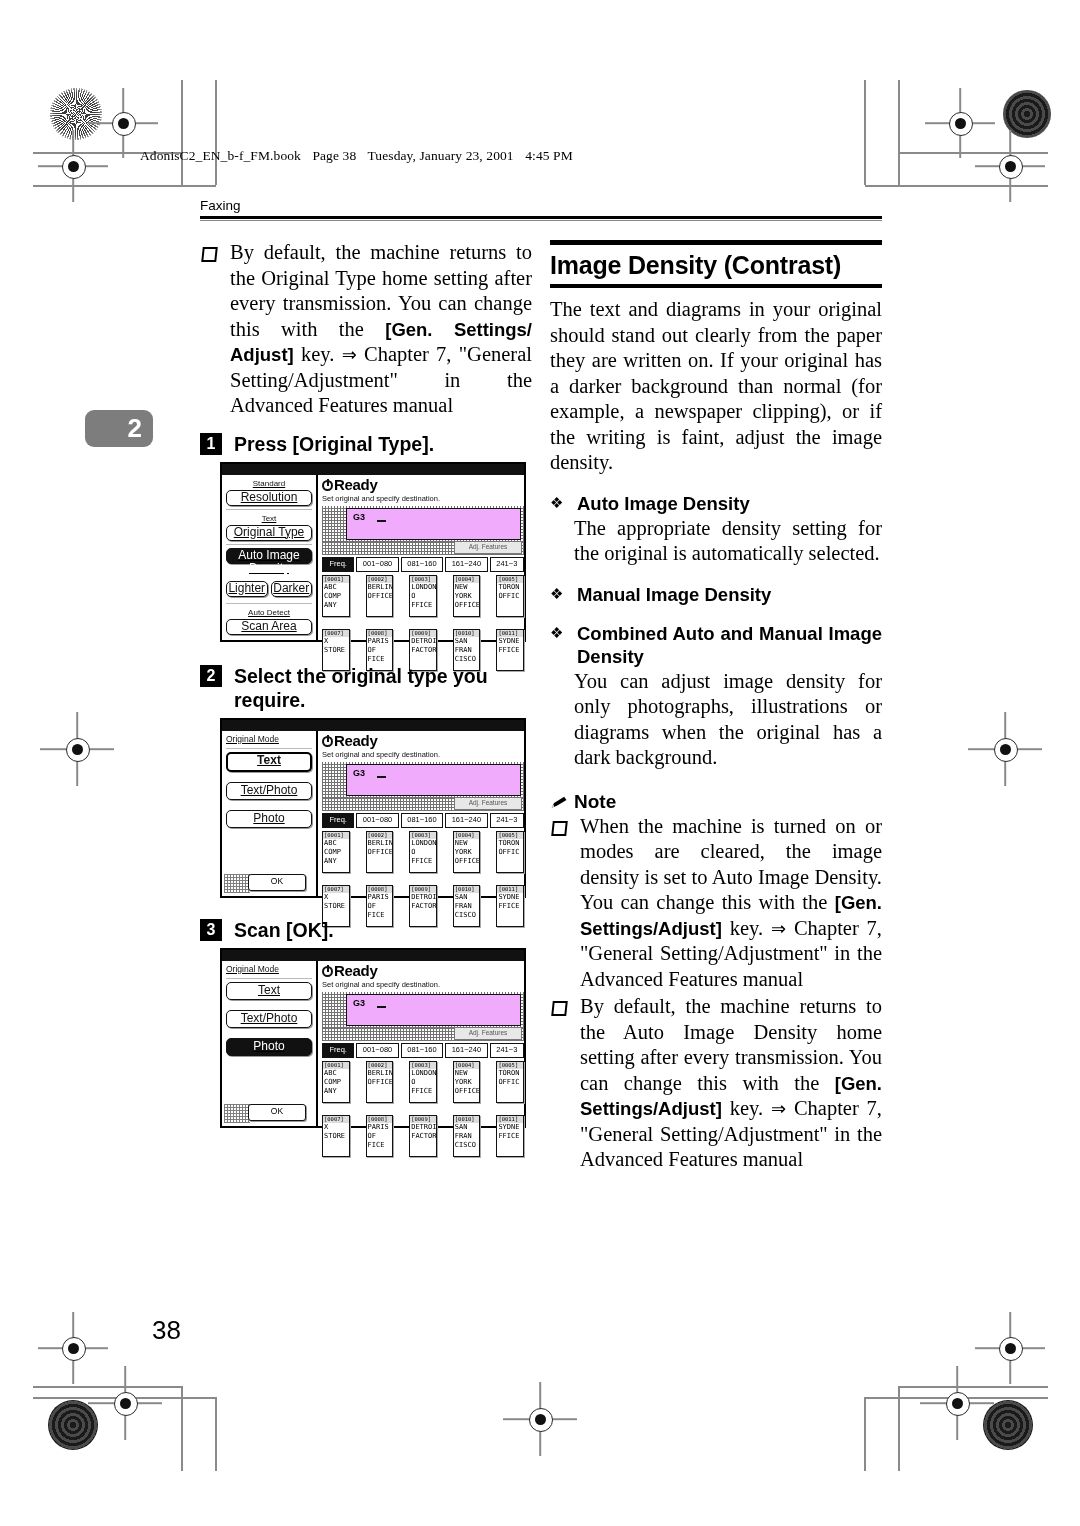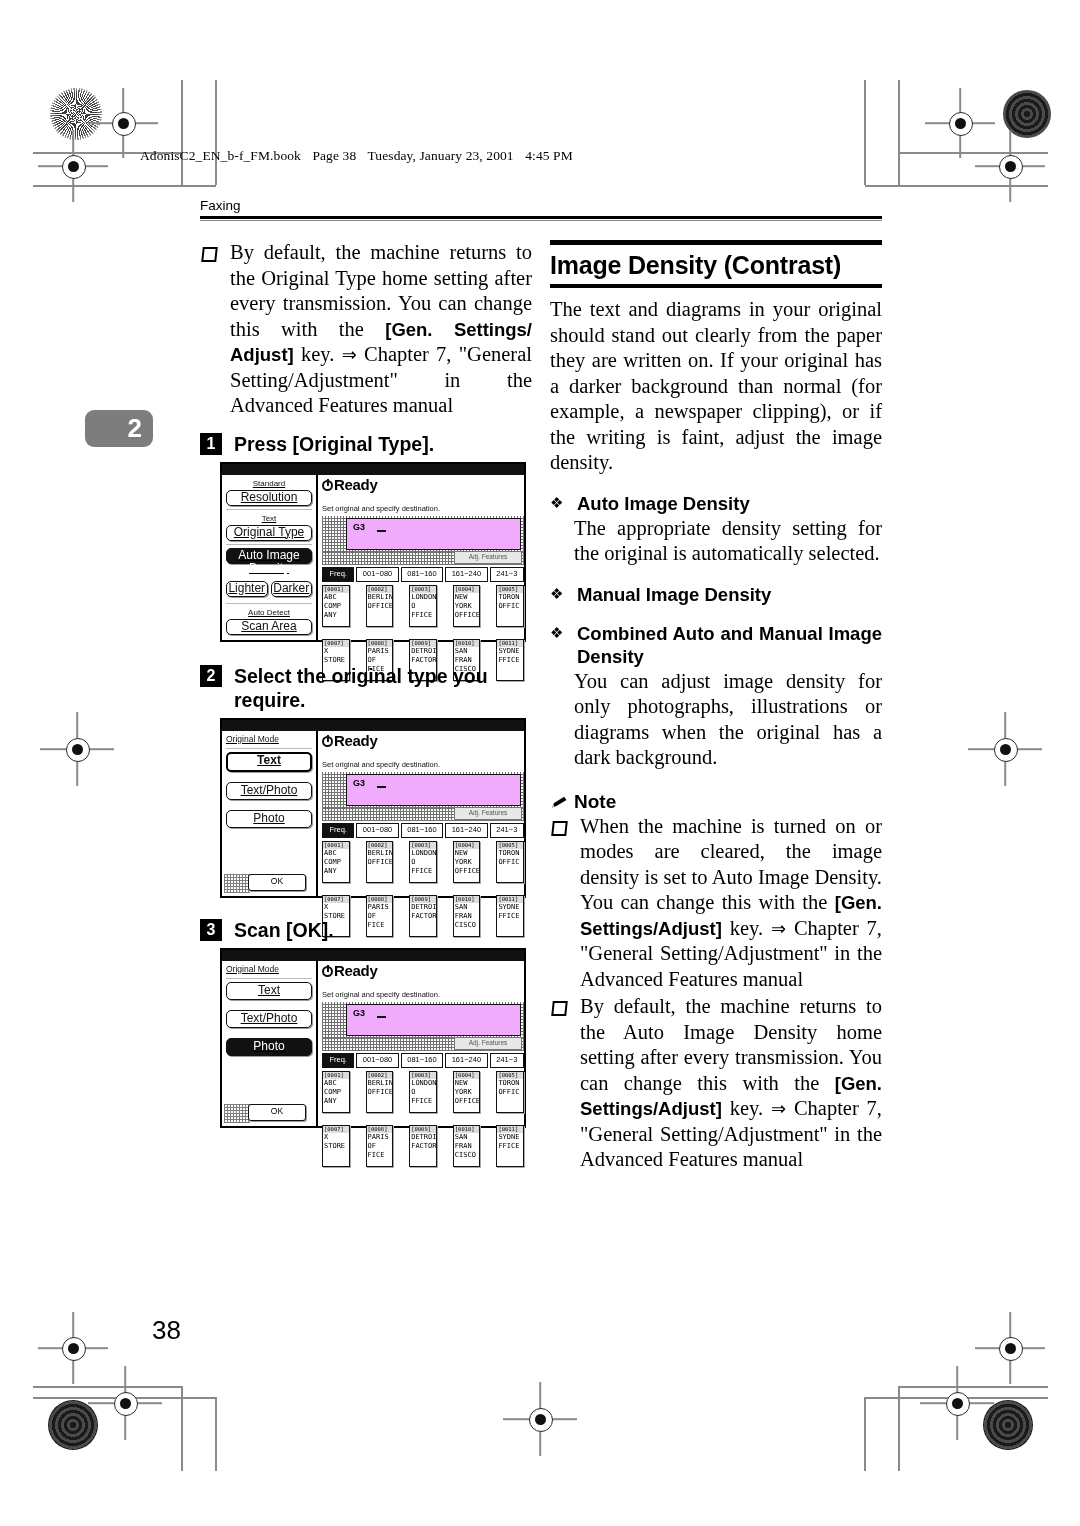--- a/index.html
+++ b/index.html
@@ -90,21 +90,21 @@
        box-shadow:1px 1px 0 #999;}
   .btn.inv{background:#111;color:#fff;border-color:#111;}
   .btn.sel{background:#fff;color:#111;border:2px solid #000;font-weight:bold;}
   .sep{height:1px;background:#bbb;margin:3px 0;}
 
   .ready{font-size:15px;font-weight:bold;line-height:16px;letter-spacing:-.3px;}
   .pw{display:inline-block;width:11px;height:11px;border:2px solid #111;border-radius:50%;
       position:relative;vertical-align:-1px;margin-right:1px;box-sizing:border-box;}
   .pw:after{content:"";position:absolute;left:50%;top:-3px;width:2px;height:7px;background:#111;
             transform:translateX(-50%);}
-  .subtxt{font-size:7.5px;line-height:10px;margin-top:11px;color:#111;}
+  .subtxt{font-size:7.5px;line-height:10px;margin-top:1px;color:#111;}
 
   .dither{background-image:
       repeating-linear-gradient(0deg,#000 0 1px,transparent 1px 3px),
       repeating-linear-gradient(90deg,#000 0 1px,transparent 1px 3px);
       background-color:#fff;}
   .entry{position:absolute;left:24px;right:3px;top:2px;height:30px;border:1.4px solid #111;
          background:#f0abfc;}
   .g3{position:absolute;left:6px;top:3px;font-size:9px;font-weight:bold;}
   .cursor{position:absolute;left:30px;top:11px;width:9px;height:2px;background:#111;}
   .adjbtn{position:absolute;right:2px;bottom:1px;width:66px;height:11px;border:1px solid #777;

